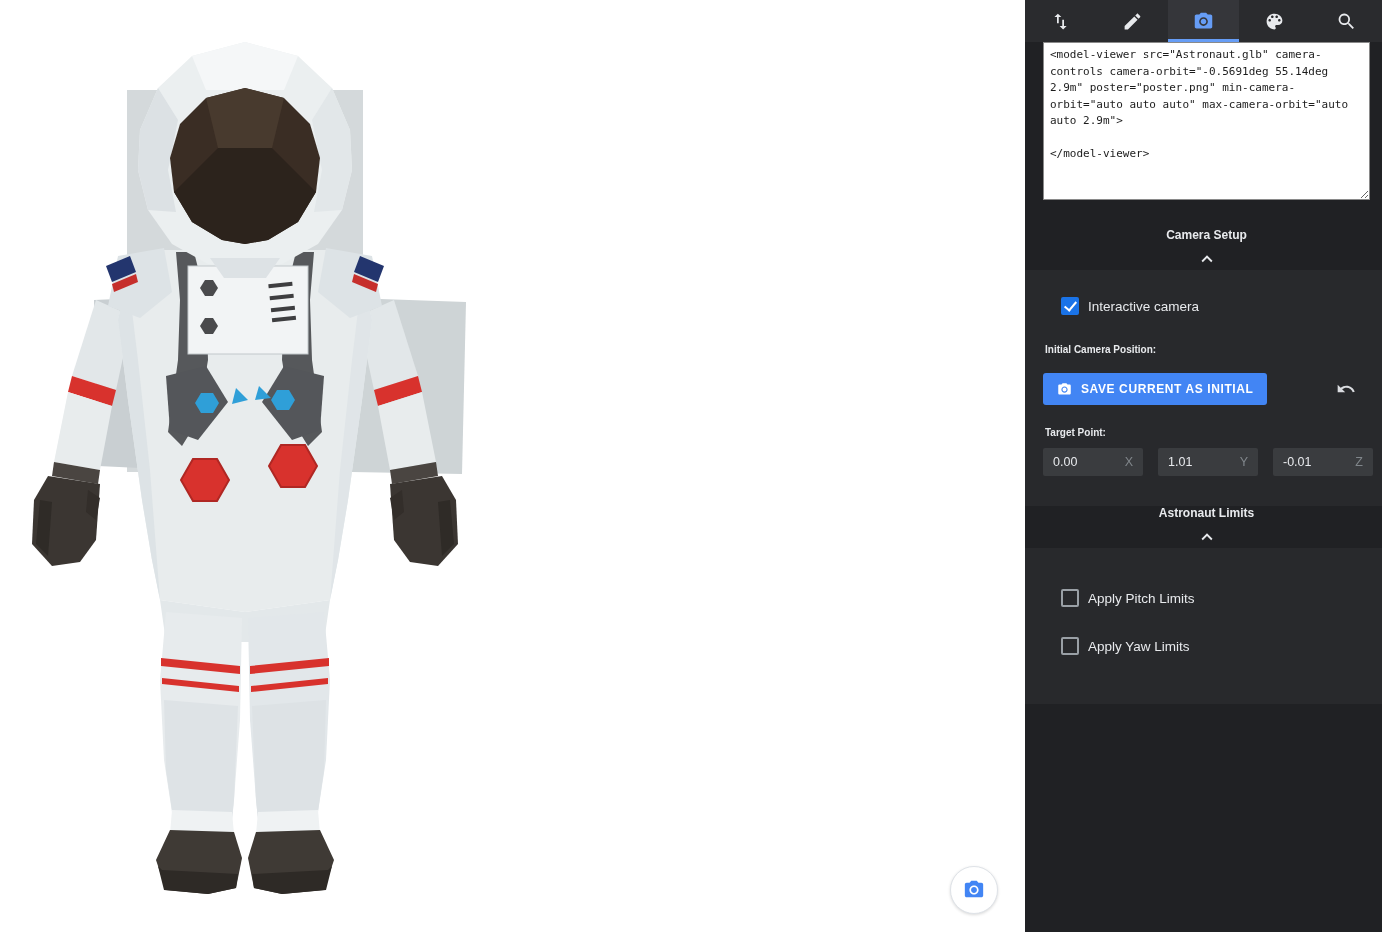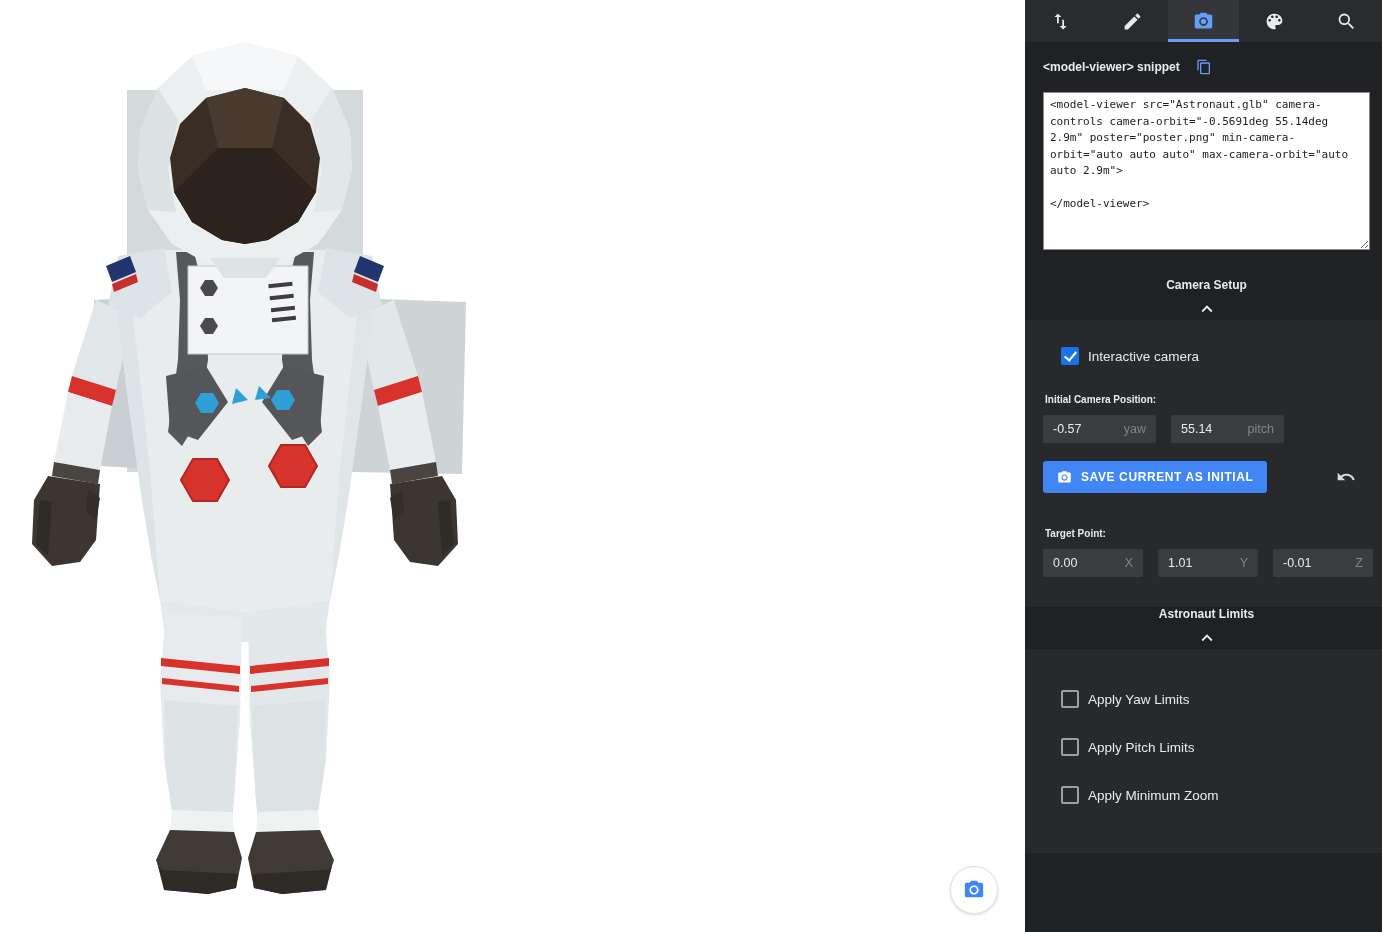--- a/index.html
+++ b/index.html
@@ -44,21 +44,21 @@
   .sec-content { background:#28292c; flex-shrink:0; }
   .sec-content.cam { padding:12px 0 30px; }
   .sec-content.limits { padding:26px 0 34px; }
   .check-row { height:48px; display:flex; align-items:center; padding-left:36px; gap:9px; cursor:pointer; }
   .cb { width:18px; height:18px; border:2px solid #9aa0a6; border-radius:2px; position:relative; flex-shrink:0; background:transparent; }
   .cb.checked { background:#1a73e8; border-color:#1a73e8; }
   .cb.checked::after { content:""; position:absolute; left:4px; top:0; width:5px; height:10px;
     border:solid #fff; border-width:0 2px 2px 0; transform:rotate(40deg); }
   .check-label { font-size:13.5px; }
   .field-label { font-size:10px; font-weight:bold; padding-left:20px; margin:14px 0 10px; }
-  .field-label.target { margin-top:35px; }
+  .field-label.target { margin-top:22px; }
   .fields { display:flex; gap:15px; padding-left:18px; }
   .fields.target { }
   .field { display:flex; align-items:center; background:#3a3c3f; border-radius:2px; height:28px; padding:0 10px; }
   .field.w113 { width:113px; } .field.w100 { width:100px; }
   .field input { width:50px; background:transparent; border:none; outline:none; color:#e8eaed;
     font-size:12.5px; font-family:inherit; padding:0; }
   .field .suffix { flex:1; text-align:right; color:#80868b; font-size:12.5px; }
   .save-row { display:flex; align-items:center; margin-top:18px; padding-left:18px; }
   .save-btn { display:flex; align-items:center; gap:9px; height:32px; padding:0 14px;
     background:#4285f4; border:none; border-radius:3px; color:#fff; font-family:inherit;
@@ -197,28 +197,20 @@
           <path d="M12 3c-4.97 0-9 4.03-9 9s4.03 9 9 9c.83 0 1.5-.67 1.5-1.5 0-.39-.15-.74-.39-1.01-.23-.26-.38-.62-.38-.99 0-.83.67-1.5 1.5-1.5H16c2.76 0 5-2.24 5-5 0-4.42-4.03-8-9-8zm-5.5 9c-.83 0-1.5-.67-1.5-1.5S5.67 9 6.5 9 8 9.67 8 10.5 7.33 12 6.5 12zm3-4C8.67 8 8 7.33 8 6.5S8.67 5 9.5 5s1.5.67 1.5 1.5S10.33 8 9.5 8zm5 0c-.83 0-1.5-.67-1.5-1.5S13.67 5 14.5 5s1.5.67 1.5 1.5S15.33 8 14.5 8zm3 4c-.83 0-1.5-.67-1.5-1.5S16.67 9 17.5 9s1.5.67 1.5 1.5-.67 1.5-1.5 1.5z"></path>
         </svg>
     </div>
     <div class="tab">
       <svg viewBox="0 0 24 24">
           <path d="M15.5 14h-.79l-.28-.27a6.5 6.5 0 1 0-.7.7l.27.28v.79l5 4.99L20.49 19l-4.99-5zm-6 0A4.5 4.5 0 1 1 14 9.5 4.5 4.5 0 0 1 9.5 14z"></path>
         </svg>
     </div>
   </div>
 
-  <div class="snippet-row">
-    <span class="snippet-label">&lt;model-viewer&gt; snippet</span>
-    <button class="copy-btn">
-      <svg viewBox="0 0 24 24">
-          <path d="M16 1H4c-1.1 0-2 .9-2 2v14h2V3h12V1zm3 4H8c-1.1 0-2 .9-2 2v14c0 1.1.9 2 2 2h11c1.1 0 2-.9 2-2V7c0-1.1-.9-2-2-2zm0 16H8V7h11v14z"></path>
-        </svg>
-    </button>
-  </div>
 
   <textarea class="snippet" spellcheck="false" style="">&lt;model-viewer src="Astronaut.glb" camera-controls camera-orbit="-0.5691deg 55.14deg 2.9m" poster="poster.png" min-camera-orbit="auto auto auto" max-camera-orbit="auto auto 2.9m"&gt;
 
 &lt;/model-viewer&gt;</textarea>
 
   <div class="sec-header">
     <span class="sec-title">Camera Setup</span>
     <button class="chev">
       <svg viewBox="0 0 24 24">
           <path d="M12 8l-6 6 1.41 1.41L12 10.83l4.59 4.58L18 14l-6-6z"></path>
@@ -226,30 +218,20 @@
     </button>
   </div>
 
   <div class="sec-content cam">
     <div class="check-row">
       <span class="cb checked"></span>
       <span class="check-label">Interactive camera</span>
     </div>
 
     <div class="field-label">Initial Camera Position:</div>
-    <div class="fields">
-      <div class="field w113">
-        <input value="-0.57" style="">
-        <span class="suffix">yaw</span>
-      </div>
-      <div class="field w113">
-        <input value="55.14" style="">
-        <span class="suffix">pitch</span>
-      </div>
-    </div>
 
     <div class="save-row">
       <button class="save-btn">
         <svg viewBox="0 0 24 24">
             <path d="M12 15.2c1.77 0 3.2-1.43 3.2-3.2s-1.43-3.2-3.2-3.2-3.2 1.43-3.2 3.2 1.43 3.2 3.2 3.2zM9 2L7.17 4H4c-1.1 0-2 .9-2 2v12c0 1.1.9 2 2 2h16c1.1 0 2-.9 2-2V6c0-1.1-.9-2-2-2h-3.17L15 2H9zm3 15c-2.76 0-5-2.24-5-5s2.24-5 5-5 5 2.24 5 5-2.24 5-5 5z"></path>
           </svg>
         <span>SAVE CURRENT AS INITIAL</span>
       </button>
       <button class="undo-btn">
         <svg viewBox="0 0 24 24">
@@ -280,26 +262,22 @@
     <button class="chev">
       <svg viewBox="0 0 24 24">
           <path d="M12 8l-6 6 1.41 1.41L12 10.83l4.59 4.58L18 14l-6-6z"></path>
         </svg>
     </button>
   </div>
 
   <div class="sec-content limits">
     <div class="check-row">
       <span class="cb"></span>
-      <span class="check-label">Apply Yaw Limits</span>
+      <span class="check-label">Apply Pitch Limits</span>
     </div>
     <div class="check-row">
       <span class="cb"></span>
-      <span class="check-label">Apply Pitch Limits</span>
-    </div>
-    <div class="check-row">
-      <span class="cb"></span>
-      <span class="check-label">Apply Minimum Zoom</span>
+      <span class="check-label">Apply Yaw Limits</span>
     </div>
   </div>
 
   <div class="filler"></div>
 </div>
 
 </body></html>

